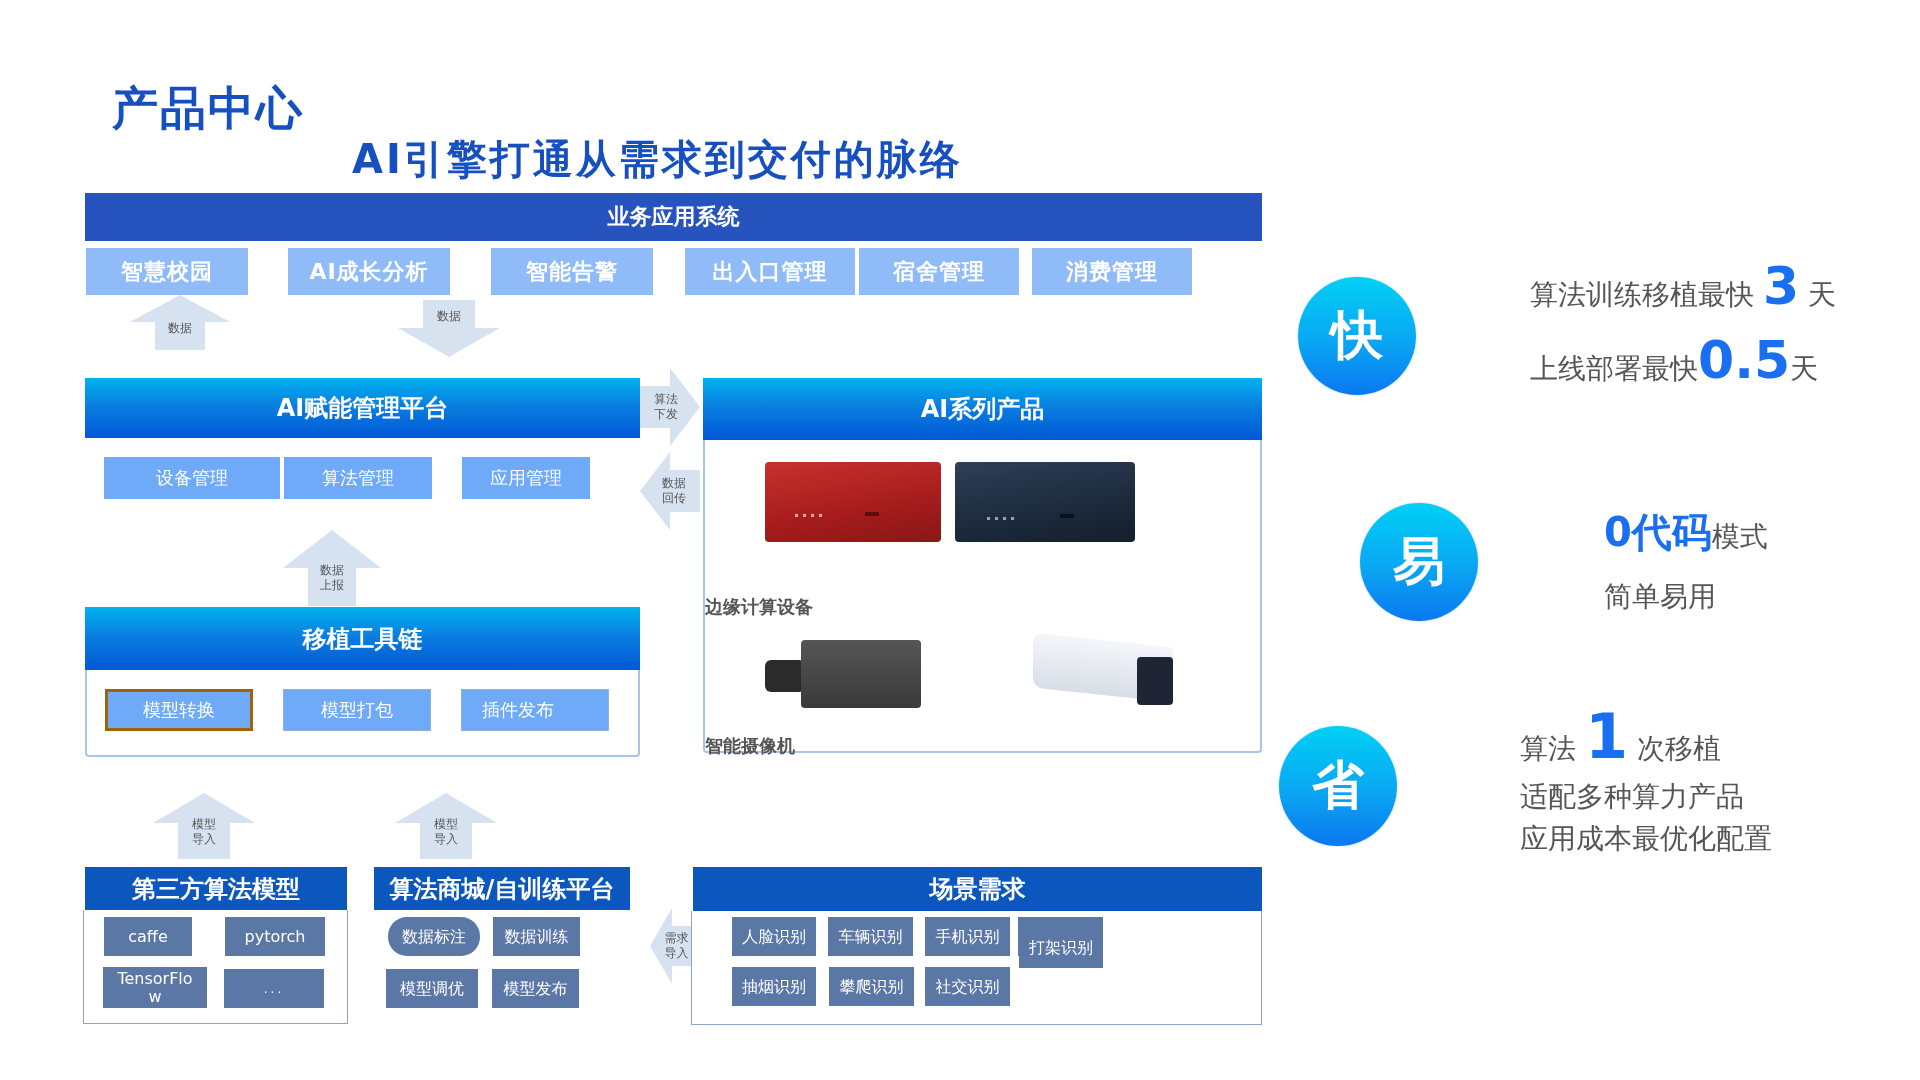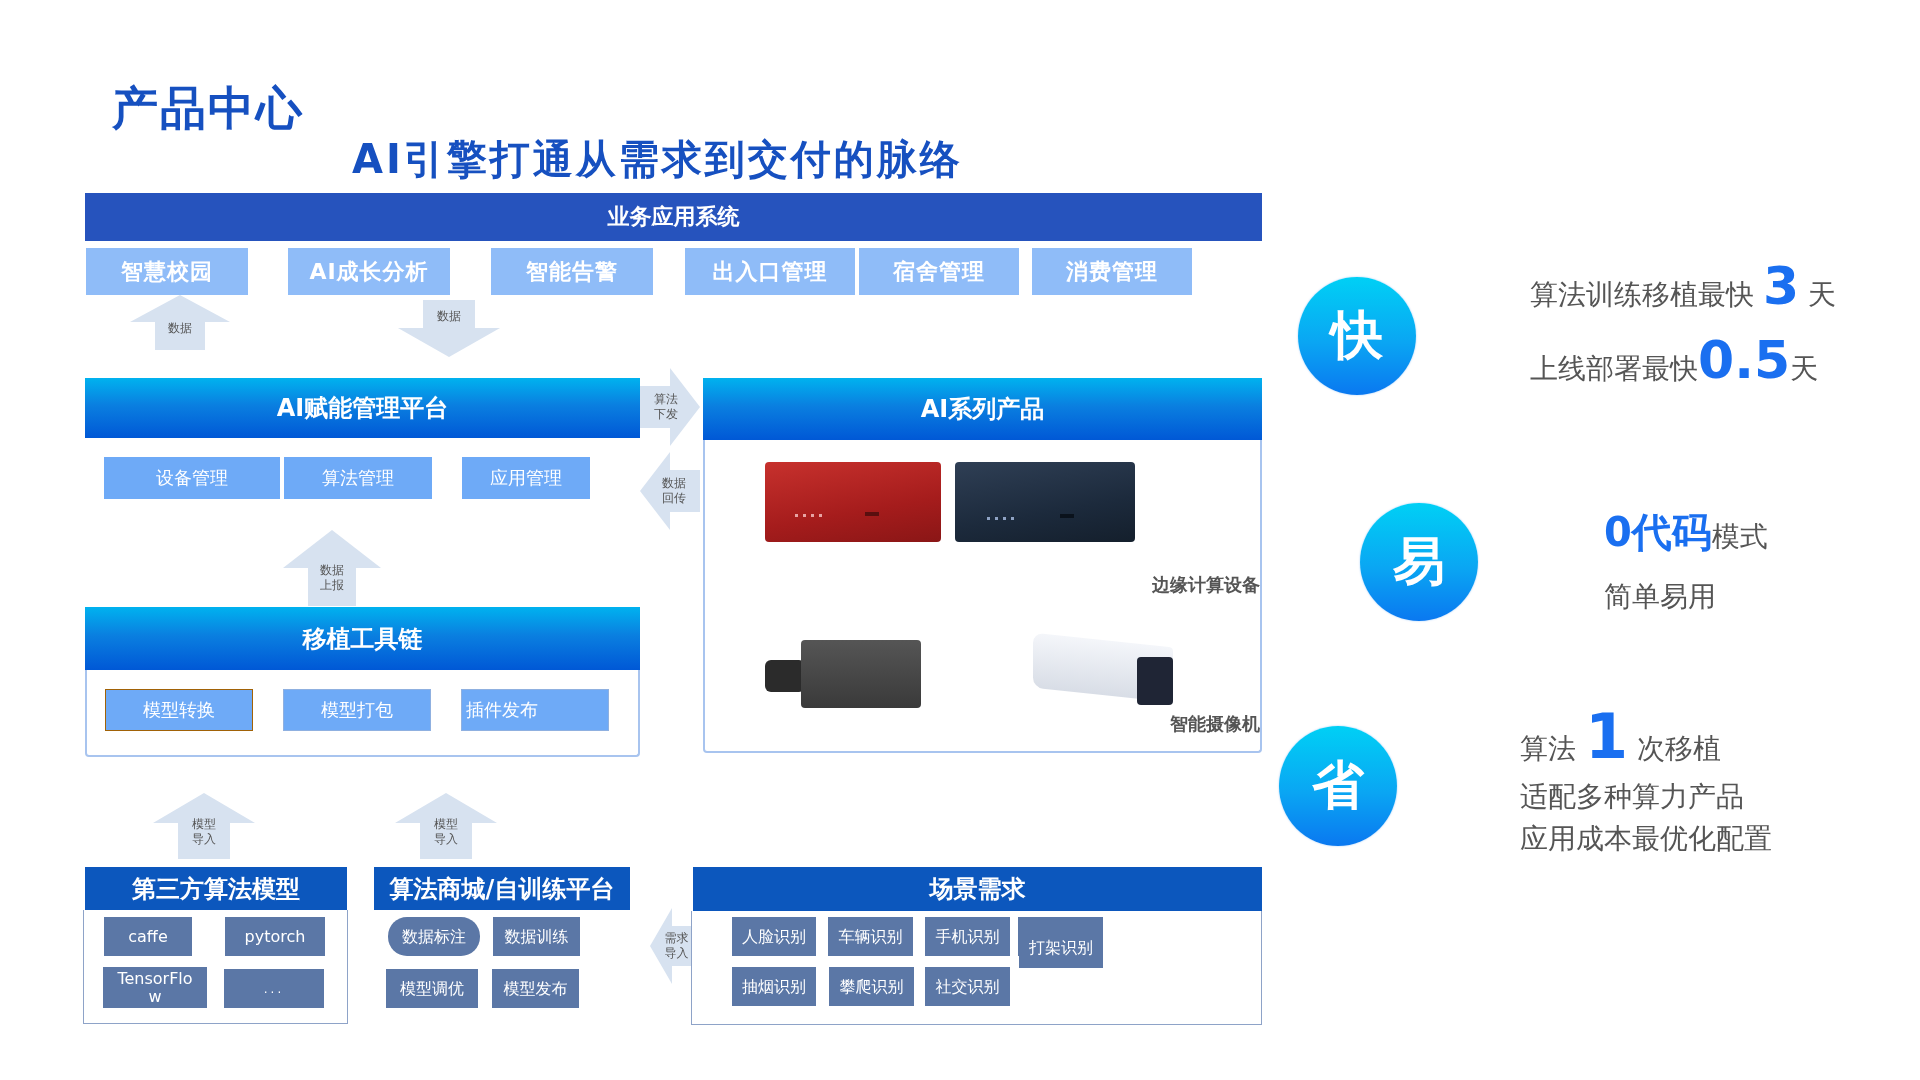--- a/index.html
+++ b/index.html
@@ -14,21 +14,21 @@
   .sub-box{background:#6eaaf7;color:#fff;font-size:18px;display:flex;align-items:center;justify-content:center;}
   .grey-box{background:#5b77a6;color:#fff;font-size:16px;display:flex;align-items:center;justify-content:center;text-align:center;line-height:18px;}
   .panel{border:2px solid #a8c4ef;border-top:none;border-radius:0 0 4px 4px;background:#fff;}
   .panel-thin{border:1.5px solid #8ea3c8;border-top:none;background:#fff;}
   .arrow{display:flex;align-items:center;justify-content:center;}
   .arrow svg{position:absolute;left:0;top:0;}
   .arrow-label{position:relative;font-size:12px;color:#555;text-align:center;line-height:15px;}
   .circle{border-radius:50%;background:linear-gradient(180deg,#00d0f5 0%,#0aa6f3 55%,#0a78f0 100%);color:#fff;font-weight:bold;font-size:52px;display:flex;align-items:center;justify-content:center;box-shadow:0 0 2px rgba(0,120,240,.4);}
   .stat{color:#555;font-size:28px;white-space:nowrap;}
   .big{color:#1a6ff0;font-weight:bold;}
-  .prod-label{font-size:18px;font-weight:bold;color:#555;text-align:right;width:100%;}
+  .prod-label{font-size:18px;font-weight:bold;color:#555;text-align:left;width:100%;margin-top:22px;}
   .device{border-radius:4px;}
 </style>
 </head>
 <body>
 
 <div class="abs title">产品中心</div>
 <div class="abs subtitle">AI引擎打通从需求到交付的脉络</div>
 
 <div class="abs bar-dark" style="left:85px;top:193px;width:1177px;height:48px;font-size:22px;">业务应用系统</div>
 <div class="abs app-box" style="left:86px;top:248px;width:162px;height:47px;">智慧校园</div>
@@ -99,23 +99,23 @@
 
   <div class="abs" style="left:328px;top:195px;width:150px;height:75px;">
     <div class="abs" style="left:0;top:5px;width:140px;height:55px;background:linear-gradient(180deg,#f4f6fa 0%,#d8dde6 100%);border-radius:10px 4px 4px 10px;transform:skewY(6deg);"></div>
     <div class="abs" style="left:104px;top:22px;width:36px;height:48px;background:#1f2535;border-radius:4px;"></div>
   </div>
   <div class="abs prod-label" style="left:0;top:272px;">智能摄像机</div>
 </div>
 
 <div class="abs bar-grad" style="left:85px;top:607px;width:555px;height:63px;">移植工具链</div>
 <div class="abs panel" style="left:85px;top:670px;width:555px;height:87px;"></div>
-<div class="abs sub-box" style="left:105px;top:689px;width:148px;height:42px;border:1px solid #a16207;">模型转换</div>
+<div class="abs sub-box" style="left:105px;top:689px;width:148px;height:42px;border:3px solid #a16207;">模型转换</div>
 <div class="abs sub-box" style="left:283px;top:689px;width:148px;height:42px;border:1px solid #8fb0e0;">模型打包</div>
-<div class="abs sub-box" style="left:461px;top:689px;width:148px;height:42px;border:1px solid #8fb0e0;justify-content:flex-start;padding-left:4px;">插件发布</div>
+<div class="abs sub-box" style="left:461px;top:689px;width:148px;height:42px;border:1px solid #8fb0e0;justify-content:flex-start;padding-left:20px;">插件发布</div>
 
 <div class="abs arrow" style="left:153px;top:793px;width:102px;height:66px;">
   <svg width="102" height="66">
       <polygon points="51,0 102,30 77,30 77,66 25,66 25,30 0,30" fill="#d7e2f0"></polygon>
     </svg>
   <span class="arrow-label" style="top:6px;"><span>模型</span><br><span>导入</span></span>
 </div>
 <div class="abs arrow" style="left:395px;top:793px;width:102px;height:66px;">
   <svg width="102" height="66">
       <polygon points="51,0 102,30 77,30 77,66 25,66 25,30 0,30" fill="#d7e2f0"></polygon>

